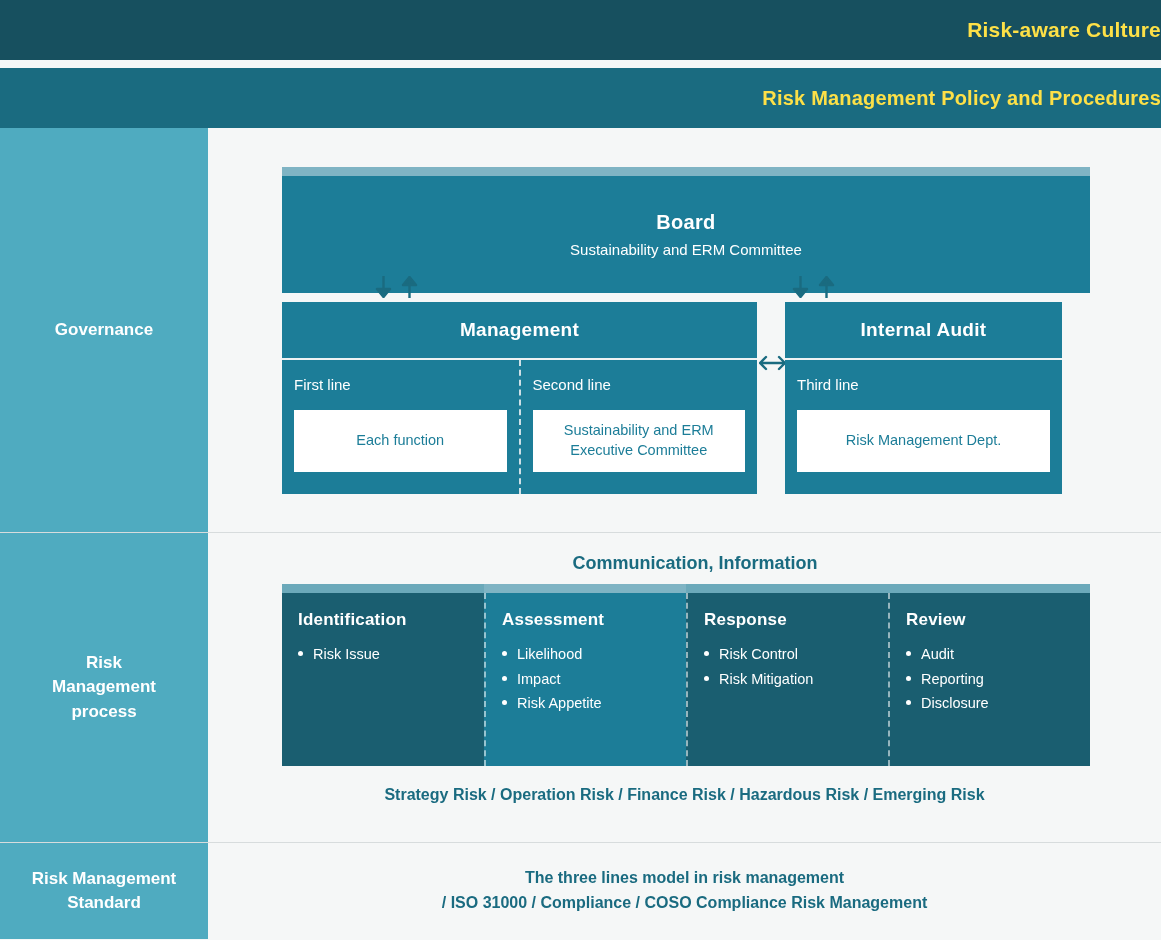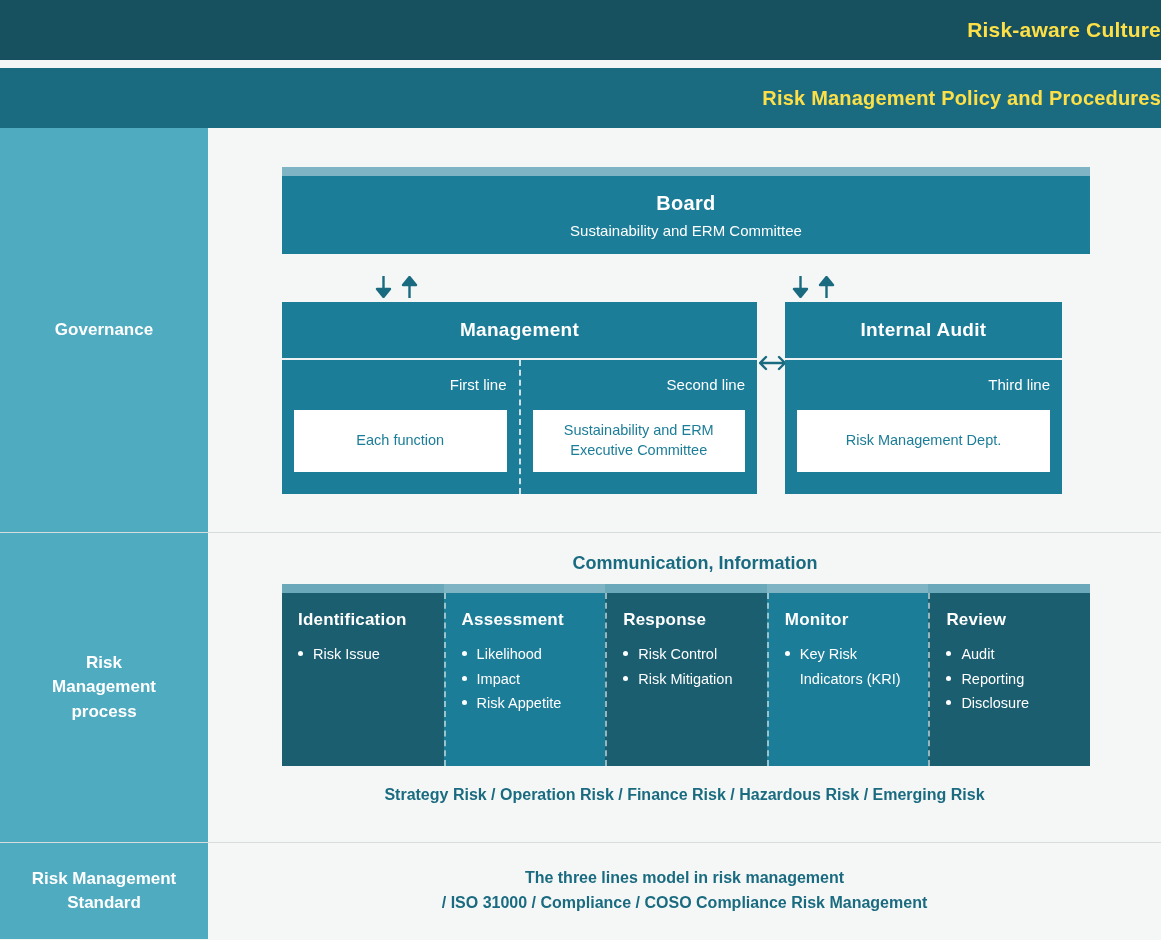--- a/index.html
+++ b/index.html
@@ -38,21 +38,21 @@
   
   #row-governance{height:405px;border-bottom:1px solid #d7dcdd;}
   #gov-content{padding:0;}
 
   .cap{height:9px;background:#7fb4c4;}
 
   .board-box{
     position:absolute;left:74px;top:39px;width:808px;
     background:#1c7d98;color:#fff;box-sizing:border-box;
   }
-  .board-inner{height:78px;display:flex;flex-direction:column;align-items:center;justify-content:center;}
+  .board-inner{height:117px;display:flex;flex-direction:column;align-items:center;justify-content:center;}
   .board-title{font-size:20px;font-weight:bold;letter-spacing:.3px;}
   .board-sub{font-size:15px;margin-top:7px;}
 
   .arrows{position:absolute;top:148px;display:flex;gap:9px;align-items:center;justify-content:center;}
   .arrows svg{display:block;}
   #arrows-left{left:167px;}
   #arrows-right{left:584px;}
 
   .mgmt-box{
     position:absolute;left:74px;top:174px;width:475px;
@@ -64,21 +64,21 @@
   }
   .box-header{
     height:56px;display:flex;align-items:center;justify-content:center;
     font-size:19px;font-weight:bold;letter-spacing:.3px;
     border-bottom:2px solid #eef2f3;
   }
   .lines-wrap{display:flex;position:relative;}
   .line-col{
     flex:1;box-sizing:border-box;
     padding:16px 12px 22px 12px;
-    display:flex;flex-direction:column;align-items:flex-end;
+    display:flex;flex-direction:column;align-items:flex-start;
   }
   .line-col.divided{border-left:2px dashed #cfe0e6;}
   .line-label{font-size:15px;color:#ffffff;margin-bottom:17px;}
   .white-card{
     background:#ffffff;color:#1c7d98;
     width:100%;min-height:62px;
     display:flex;align-items:center;justify-content:center;
     text-align:center;font-size:14.5px;line-height:1.36;
     padding:8px 6px;box-sizing:border-box;
   }
@@ -249,29 +249,20 @@
         <div class="capstrip"></div>
         <div class="proc-body">
           <div class="proc-head">Response</div>
           <ul class="proc-list">
             <li>Risk Control</li>
             <li>Risk Mitigation</li>
           </ul>
         </div>
       </div>
 
-      <div class="proc-col light dash">
-        <div class="capstrip"></div>
-        <div class="proc-body">
-          <div class="proc-head">Monitor</div>
-          <ul class="proc-list">
-            <li>Key Risk Indicators (KRI)</li>
-          </ul>
-        </div>
-      </div>
 
       <div class="proc-col dark dash">
         <div class="capstrip"></div>
         <div class="proc-body">
           <div class="proc-head">Review</div>
           <ul class="proc-list">
             <li>Audit</li>
             <li>Reporting</li>
             <li>Disclosure</li>
           </ul>

